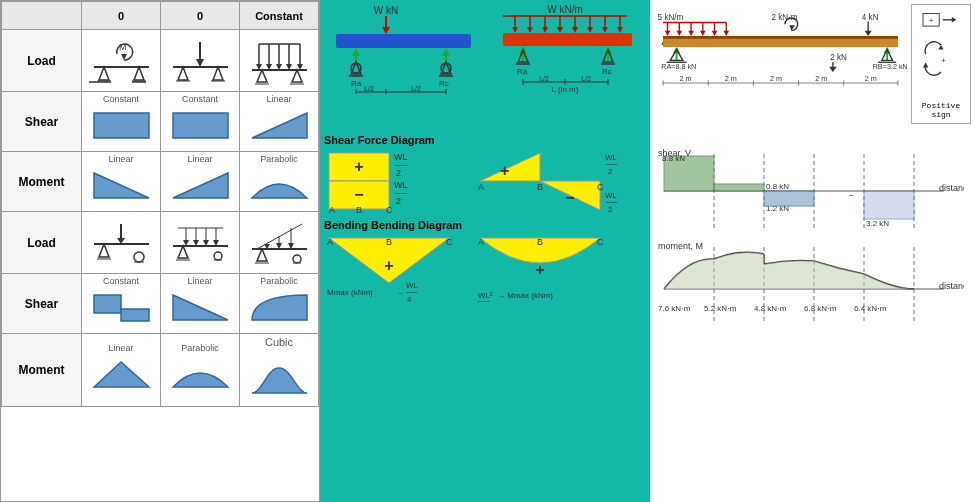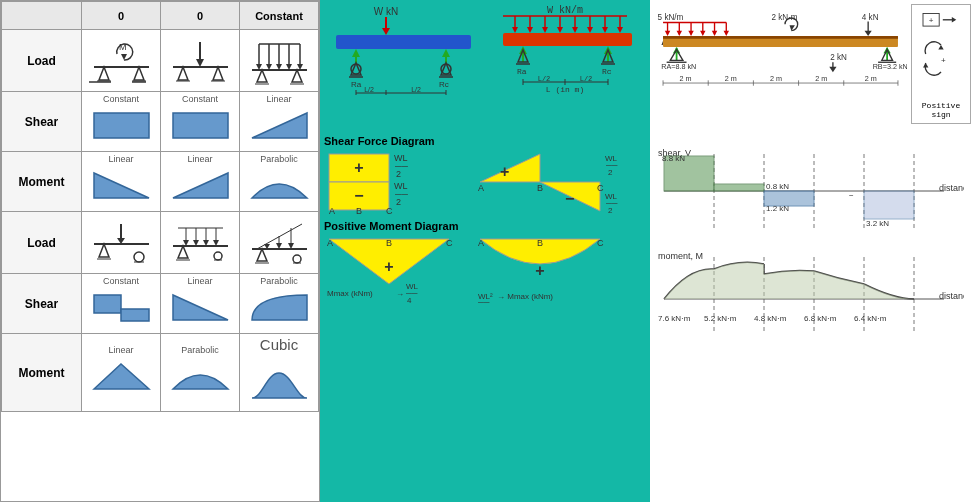--- a/index.html
+++ b/index.html
@@ -255,21 +255,21 @@
         </td>
 
         <td style="border:1px solid #999; text-align:center; padding:2px;">
           <div style="font-size:9px; color:#555; margin-bottom:1px;">Parabolic</div>
           <svg width="65" height="42" viewBox="0 0 65 42">
             <path d="M5,33 Q32,5 60,33 Z" fill="#6699cc" stroke="#336699" stroke-width="1.5"></path>
           </svg>
         </td>
 
         <td style="border:1px solid #999; text-align:center; padding:2px;">
-          <div style="font-size:15px; color:#555; margin-bottom:12px;">Cubic</div>
+          <div style="font-size:11px; color:#555; margin-bottom:12px;">Cubic</div>
           <svg width="65" height="42" viewBox="0 0 65 42">
             <path d="M5,33 C15,33 20,8 32,8 C44,8 50,33 60,33 Z" fill="#6699cc" stroke="#336699" stroke-width="1.5"></path>
           </svg>
         </td>
       </tr>
     </tbody>
   </table>
 </div>
 
 <div class="middle-panel">
@@ -308,21 +308,21 @@
         <line x1="55" y1="85" x2="55" y2="91" stroke="#333" stroke-width="1"></line>
         <text x="38" y="87" font-size="7" fill="#333" text-anchor="middle">L/2</text>
         <line x1="55" y1="88" x2="115" y2="88" stroke="#333" stroke-width="1"></line>
         <line x1="115" y1="85" x2="115" y2="91" stroke="#333" stroke-width="1"></line>
         <text x="85" y="87" font-size="7" fill="#333" text-anchor="middle">L/2</text>
 
         <text x="70" y="96" font-size="8" fill="#333" text-anchor="middle">L (in m)</text>
       </svg>
     </div>
 
-    <div style="flex:1; text-align:center;font-family:Liberation Mono, monospace;">
+    <div style="flex:1; text-align:center;">
       <svg width="145" height="90" viewBox="0 0 145 90">
         <text x="70" y="9" font-size="10" fill="#333" text-anchor="middle">W kN/m</text>
 
         <line x1="8" y1="12" x2="132" y2="12" stroke="#c00" stroke-width="1.5"></line>
         <line x1="20" y1="12" x2="20" y2="27" stroke="#c00" stroke-width="1.5"></line>
         <polygon points="20,29 17,23 23,23" fill="#c00"></polygon>
         <line x1="35" y1="12" x2="35" y2="27" stroke="#c00" stroke-width="1.5"></line>
         <polygon points="35,29 32,23 38,23" fill="#c00"></polygon>
         <line x1="50" y1="12" x2="50" y2="27" stroke="#c00" stroke-width="1.5"></line>
         <polygon points="50,29 47,23 53,23" fill="#c00"></polygon>
@@ -402,21 +402,21 @@
         <text x="131" y="19" font-size="8" fill="#333">──</text>
         <text x="133" y="26" font-size="8" fill="#333">2</text>
         <text x="130" y="50" font-size="8" fill="#333">WL</text>
         <text x="131" y="57" font-size="8" fill="#333">──</text>
         <text x="133" y="64" font-size="8" fill="#333">2</text>
       </svg>
     </div>
   </div>
 
   <div>
-    <div style="font-size:11px; font-weight:bold; margin-bottom:2px;">Positive Moment Diagram</div>
+    <div style="font-size:11px; font-weight:bold; margin-bottom:2px;">Bending Bending Diagram</div>
     <div style="display:flex; gap:6px;">
 
       <svg width="145" height="72" viewBox="0 0 145 72">
 
         <polygon points="5,5 65,5 125,5 65,50 5,5" fill="#ffee00" stroke="#999" stroke-width="1"></polygon>
         <text x="65" y="38" font-size="16" fill="#333" text-anchor="middle" font-weight="bold">+</text>
         <text x="3" y="12" font-size="9" fill="#333">A</text>
         <text x="62" y="12" font-size="9" fill="#333">B</text>
         <text x="122" y="12" font-size="9" fill="#333">C</text>
 
@@ -558,21 +558,21 @@
 
       <rect x="110" y="45" width="50" height="15" fill="#88aacc" stroke="#336699" stroke-width="1" opacity="0.7"></rect>
       <text x="112" y="65" font-size="8" fill="#333">1.2 kN</text>
 
       <rect x="210" y="45" width="50" height="28" fill="#aabbdd" stroke="#336699" stroke-width="1" opacity="0.5"></rect>
       <text x="212" y="80" font-size="8" fill="#333">3.2 kN</text>
       <text x="195" y="52" font-size="8" fill="#333">−</text>
     </svg>
   </div>
 
-  <div style="margin-top:11px;">
+  <div style="margin-top:1px;">
     <svg width="310" height="90" viewBox="0 0 310 90">
       <text x="4" y="10" font-size="9" fill="#333">moment, M</text>
       <text x="285" y="50" font-size="9" fill="#333">distance, x</text>
 
       <line x1="10" y1="50" x2="290" y2="50" stroke="#555" stroke-width="1"></line>
 
       <line x1="60" y1="8" x2="60" y2="85" stroke="#555" stroke-width="0.8" stroke-dasharray="4,3"></line>
       <line x1="110" y1="8" x2="110" y2="85" stroke="#555" stroke-width="0.8" stroke-dasharray="4,3"></line>
       <line x1="160" y1="8" x2="160" y2="85" stroke="#555" stroke-width="0.8" stroke-dasharray="4,3"></line>
       <line x1="210" y1="8" x2="210" y2="85" stroke="#555" stroke-width="0.8" stroke-dasharray="4,3"></line>

